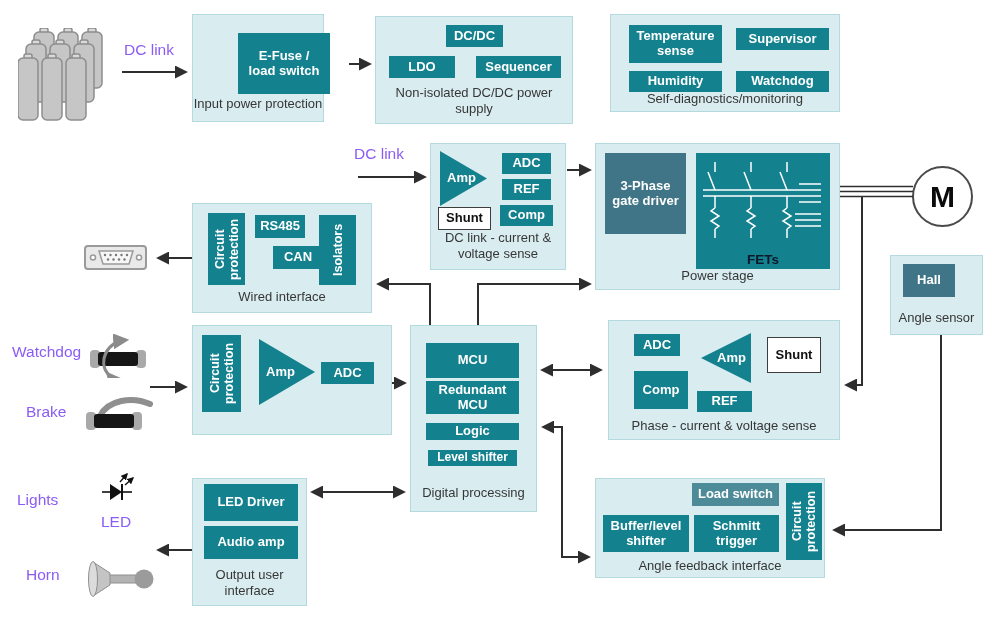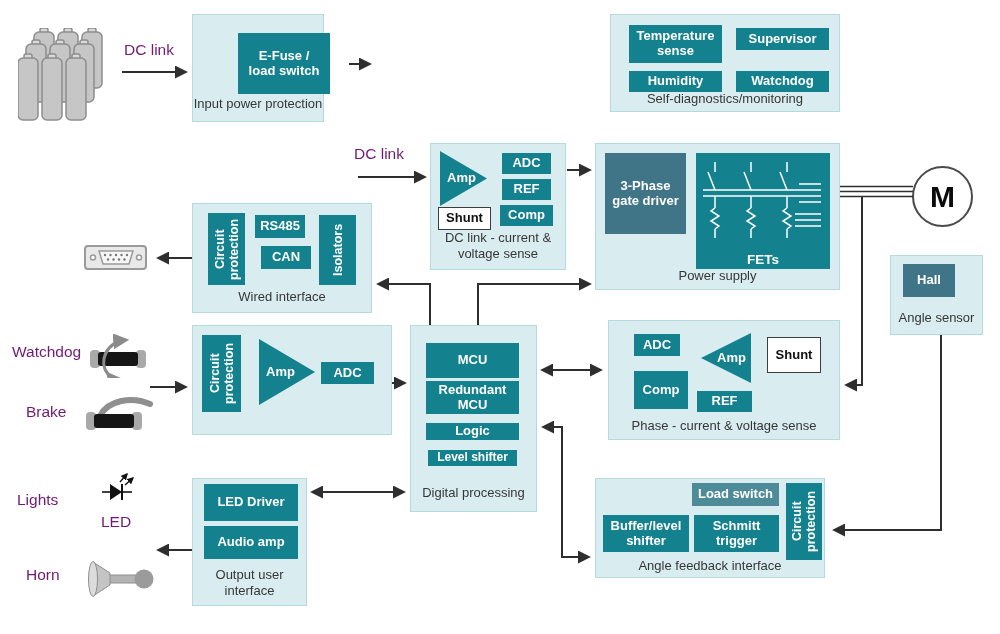--- a/index.html
+++ b/index.html
@@ -7,29 +7,29 @@
   .panel{position:absolute;background:#d9edf1;border:1px solid #b4d9df;box-sizing:border-box;}
   .blk{position:absolute;display:flex;align-items:center;justify-content:center;text-align:center;
        background:#14818f;color:#fff;font-weight:700;font-size:13px;line-height:1.12;white-space:pre-line;}
   .m1{background:#3f7587;}
   .m2{background:#4e8b98;}
   .white{background:#fff;border:1.5px solid #3d3d3d;color:#101010;font-weight:600;}
   .vblk{writing-mode:vertical-rl;transform:rotate(180deg);font-size:12.5px;}
   .tri{clip-path:polygon(0 0,100% 50%,0 100%);justify-content:flex-start;padding-left:7px;box-sizing:border-box;}
   .tril{clip-path:polygon(100% 0,0 50%,100% 100%);justify-content:flex-end;padding-right:5px;box-sizing:border-box;}
   .cap{position:absolute;left:0;right:0;text-align:center;color:#363636;font-size:13px;line-height:1.22;white-space:pre-line;}
-  .lbl{position:absolute;color:#701a75;font-size:15.5px;white-space:pre;}
+  .lbl{position:absolute;color:#8b5cf6;font-size:15.5px;white-space:pre;}
   .icon{position:absolute;}
   .motor{position:absolute;border-radius:50%;background:#fff;border:2px solid #4a4a4a;display:flex;
          align-items:center;justify-content:center;font-weight:700;font-size:30px;color:#0b0b0b;}
   .wires{position:absolute;left:0;top:0;pointer-events:none;}
   .wires line,.wires polyline{stroke:#2e2e2e;stroke-width:2;fill:none;}
   .wires .thin{stroke-width:1.5;}
   .fetsvg{position:absolute;left:3px;top:3px;}
-  .fetlbl{position:absolute;left:0;right:0;bottom:2px;text-align:center;color:#ffffff;font-weight:700;font-size:13.5px;}
+  .fetlbl{position:absolute;left:0;right:0;bottom:2px;text-align:center;color:#0f172a;font-weight:700;font-size:13.5px;}
 </style>
 </head>
 <body>
 
 <div class="stage">
 
   <svg class="icon" style="left:18px;top:28px" width="102" height="96" viewBox="0 0 102 96">
     <g fill="#c6c6c6" stroke="#8d8d8d" stroke-width="1.5">
       <g>
           <rect x="22" y="0" width="8" height="5" rx="2" fill="#d9d9d9"></rect>
@@ -135,20 +135,27 @@
   <span class="lbl" style="left:17px;top:491px">Lights</span>
   <span class="lbl" style="left:101px;top:513px">LED</span>
   <span class="lbl" style="left:26px;top:566px">Horn</span>
 
   <div class="panel" style="left:192px;top:14px;width:132px;height:108px">
     <div class="blk" style="left:45px;top:18px;width:92px;height:61px">E-Fuse /
 load switch</div>
     <div class="cap" style="bottom:9px">Input power protection</div>
   </div>
 
+  <div class="panel" style="left:375px;top:16px;width:198px;height:108px">
+    <div class="blk" style="left:70px;top:8px;width:57px;height:22px">DC/DC</div>
+    <div class="blk" style="left:13px;top:39px;width:66px;height:22px">LDO</div>
+    <div class="blk" style="left:100px;top:39px;width:85px;height:22px">Sequencer</div>
+    <div class="cap" style="bottom:6px">Non-isolated DC/DC power
+supply</div>
+  </div>
 
   <div class="panel" style="left:610px;top:14px;width:230px;height:98px">
     <div class="blk" style="left:18px;top:10px;width:93px;height:38px">Temperature
 sense</div>
     <div class="blk" style="left:125px;top:13px;width:93px;height:22px">Supervisor</div>
     <div class="blk" style="left:18px;top:56px;width:93px;height:21px">Humidity</div>
     <div class="blk" style="left:125px;top:56px;width:93px;height:21px">Watchdog</div>
     <div class="cap" style="bottom:4px">Self-diagnostics/monitoring</div>
   </div>
 
@@ -193,28 +200,28 @@
             </g>
           <line x1="100" y1="28" x2="122" y2="28"></line>
             <line x1="100" y1="46" x2="122" y2="46"></line>
           <line x1="96" y1="58" x2="122" y2="58"></line>
             <line x1="96" y1="64" x2="122" y2="64"></line>
             <line x1="96" y1="70" x2="122" y2="70"></line>
         </g>
       </svg>
       <span class="fetlbl">FETs</span>
     </div>
-    <div class="cap" style="bottom:5px">Power supply</div>
+    <div class="cap" style="bottom:5px">Power stage</div>
   </div>
 
   <div class="panel" style="left:192px;top:203px;width:180px;height:110px">
     <div class="blk vblk" style="left:15px;top:9px;width:37px;height:72px">Circuit
 protection</div>
     <div class="blk" style="left:62px;top:11px;width:50px;height:23px">RS485</div>
-    <div class="blk" style="left:68px;top:42px;width:50px;height:23px">CAN</div>
+    <div class="blk" style="left:80px;top:42px;width:50px;height:23px">CAN</div>
     <div class="blk vblk" style="left:126px;top:11px;width:37px;height:70px">Isolators</div>
     <div class="cap" style="bottom:7px">Wired interface</div>
   </div>
 
   <div class="panel" style="left:192px;top:325px;width:200px;height:110px">
     <div class="blk vblk" style="left:9px;top:9px;width:39px;height:77px">Circuit
 protection</div>
     <div class="blk tri" style="left:66px;top:13px;width:56px;height:66px">Amp</div>
     <div class="blk" style="left:128px;top:36px;width:53px;height:22px">ADC</div>
   </div>

